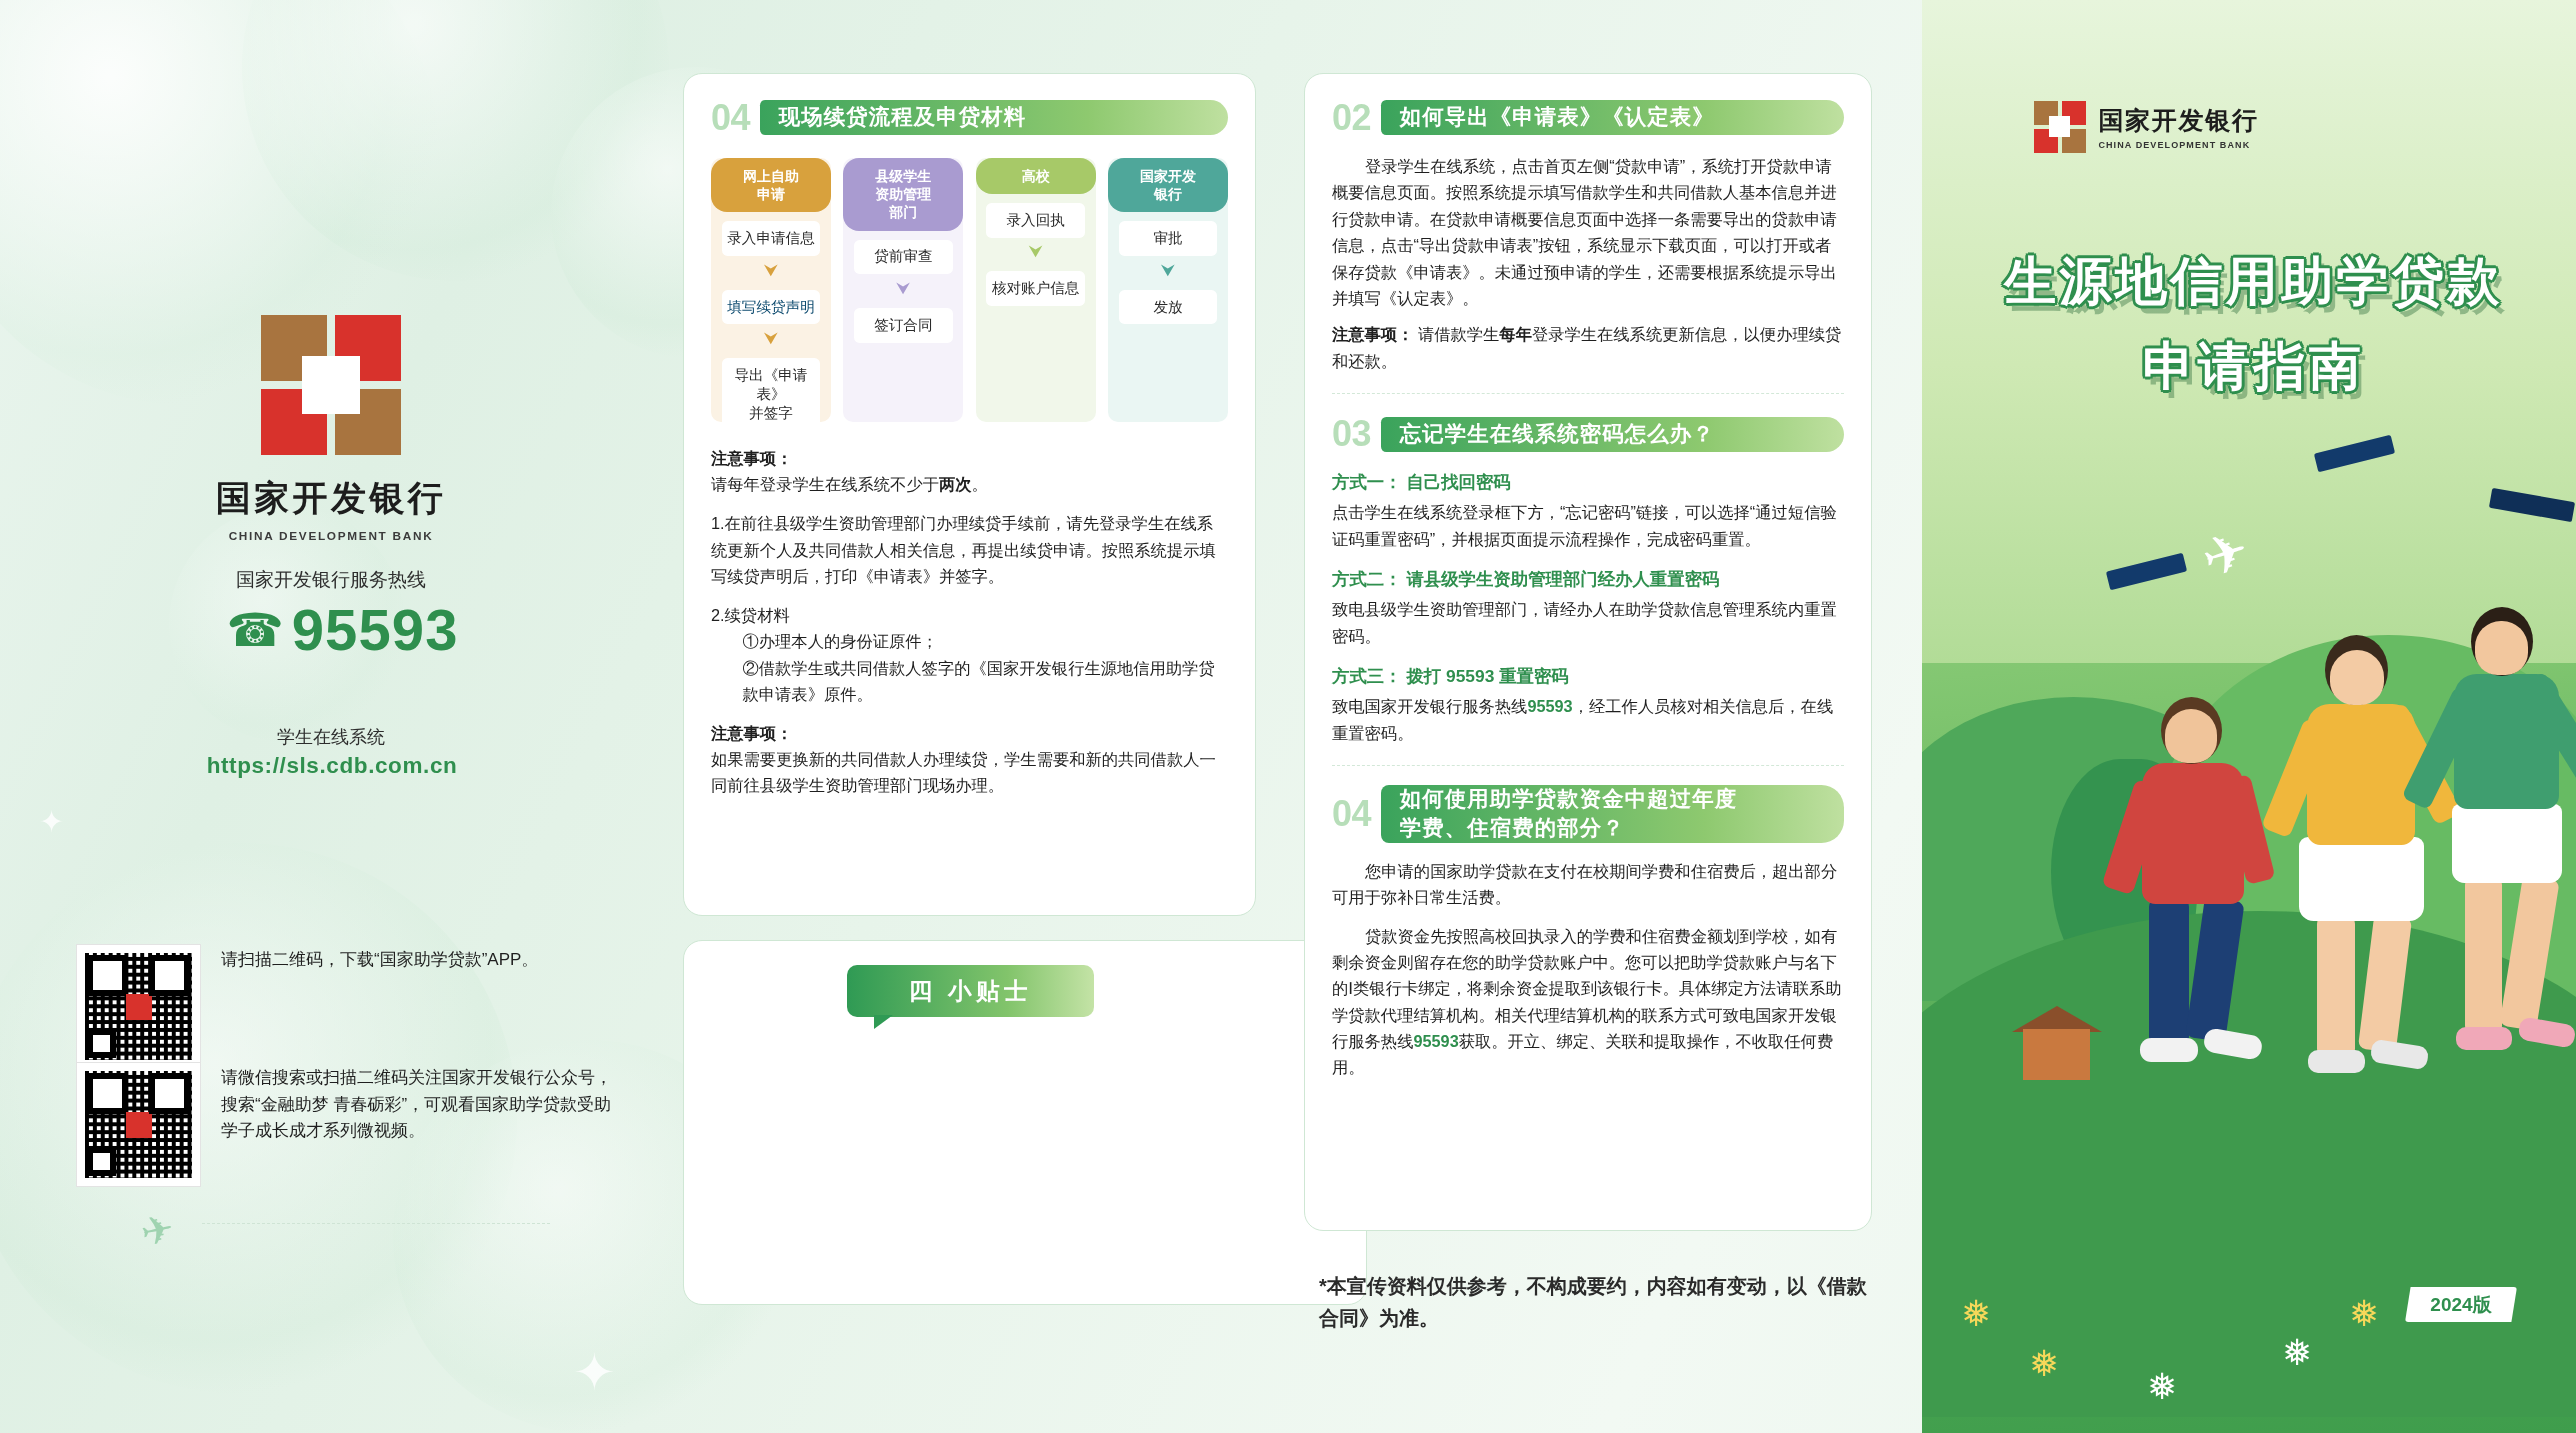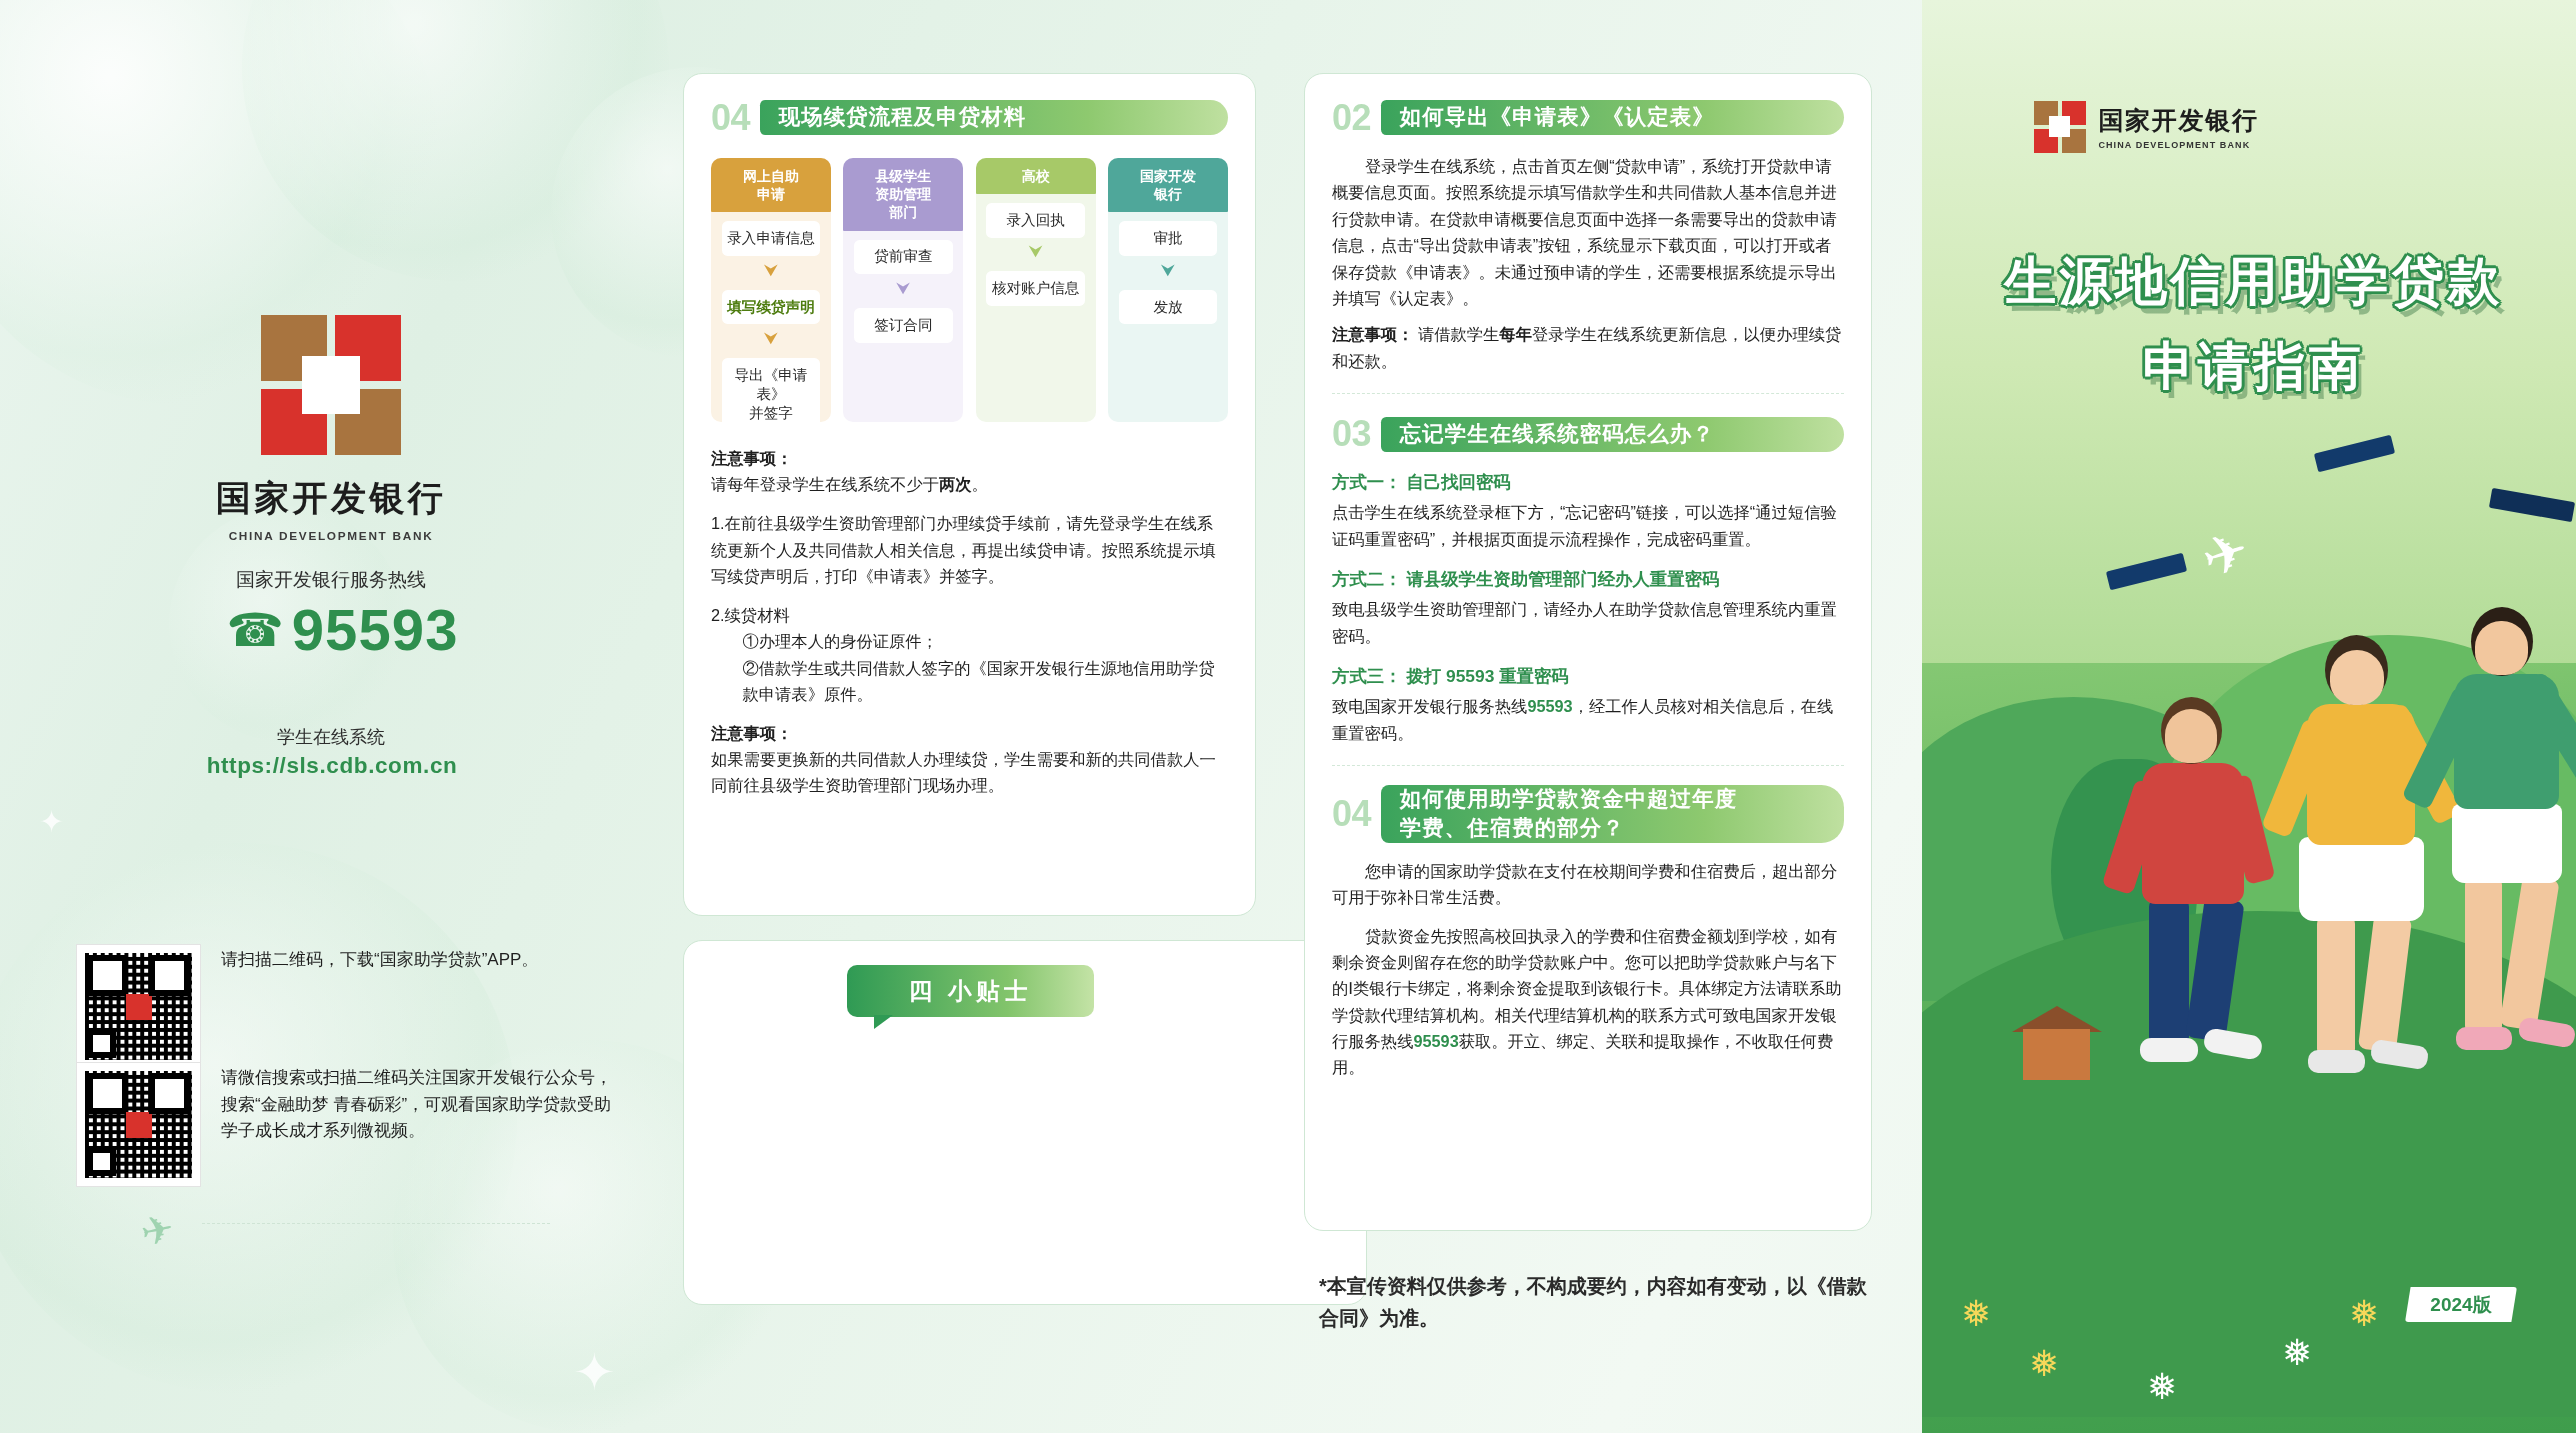--- a/index.html
+++ b/index.html
@@ -132,31 +132,31 @@
   .flow-col {
     flex:1; border-radius:10px; padding:0 0 10px 0; overflow:hidden;
     display:flex; flex-direction:column; align-items:center;
   }
   .fc-1 { background:#fbf2e4; }
   .fc-2 { background:#f5f2fa; }
   .fc-3 { background:#f1f7ea; }
   .fc-4 { background:#eaf6f3; }
   .flow-head {
     width:100%; padding:9px 3.4px; text-align:center; color:#fff;
-    font-size:14px; font-weight:bold; line-height:1.3; border-radius:1px;
+    font-size:14px; font-weight:bold; line-height:1.3; border-radius:16px;
   }
   .fh-1 { background:#d8a13d; }
   .fh-2 { background:#a99bd0; }
   .fh-3 { background:#a7c968; }
   .fh-4 { background:#4fa79a; }
   .flow-step {
     margin-top:9px; width:82%; padding:7.9px 2.2px; text-align:center;
     background:#ffffff; border-radius:5.6px; font-size:14.6px; color:#2a2a2a; line-height:1.3;
   }
-  .flow-step.b { color:#4d7c0f; font-weight:bold; }
+  .flow-step.b { color:#0c4a6e; font-weight:normal; }
   .arrow { font-size:17px; color:#b9b9b9; margin-top:4.5px; }
   .arrow-1 { color:#d8a13d; }
   .arrow-2 { color:#a99bd0; }
   .arrow-3 { color:#a7c968; }
   .arrow-4 { color:#4fa79a; }
 
   .body-text { font-size:16.3px; line-height:1.62; color:#1f1f1f; }
   .note-label { font-weight:bold; }
   .ol-item { margin-top:12.4px; }
   .indent { padding-left:31.5px; }

